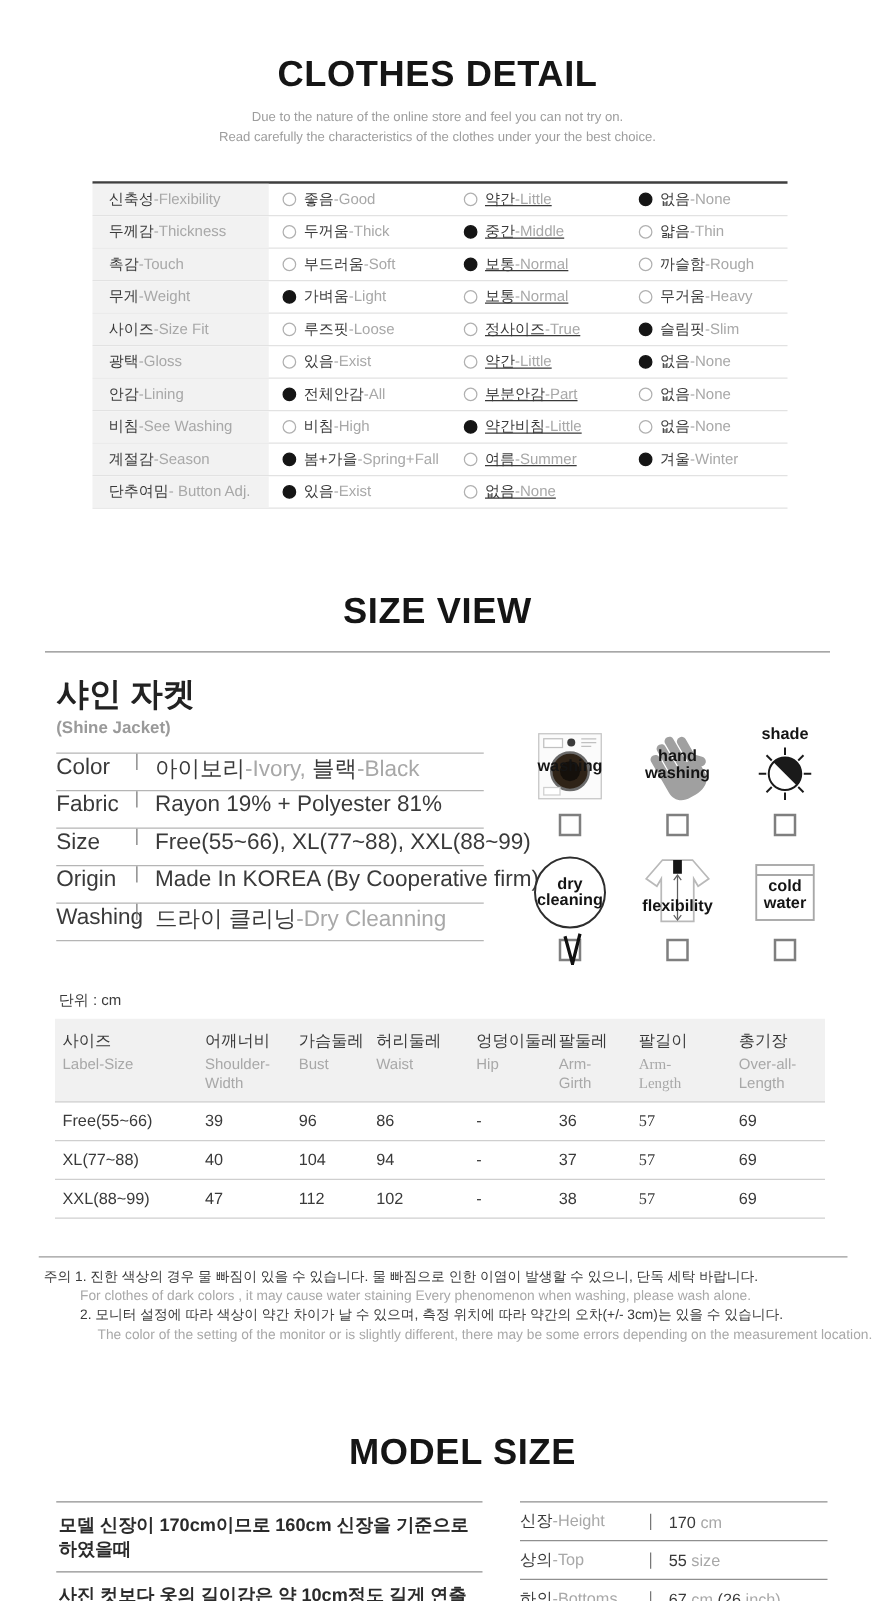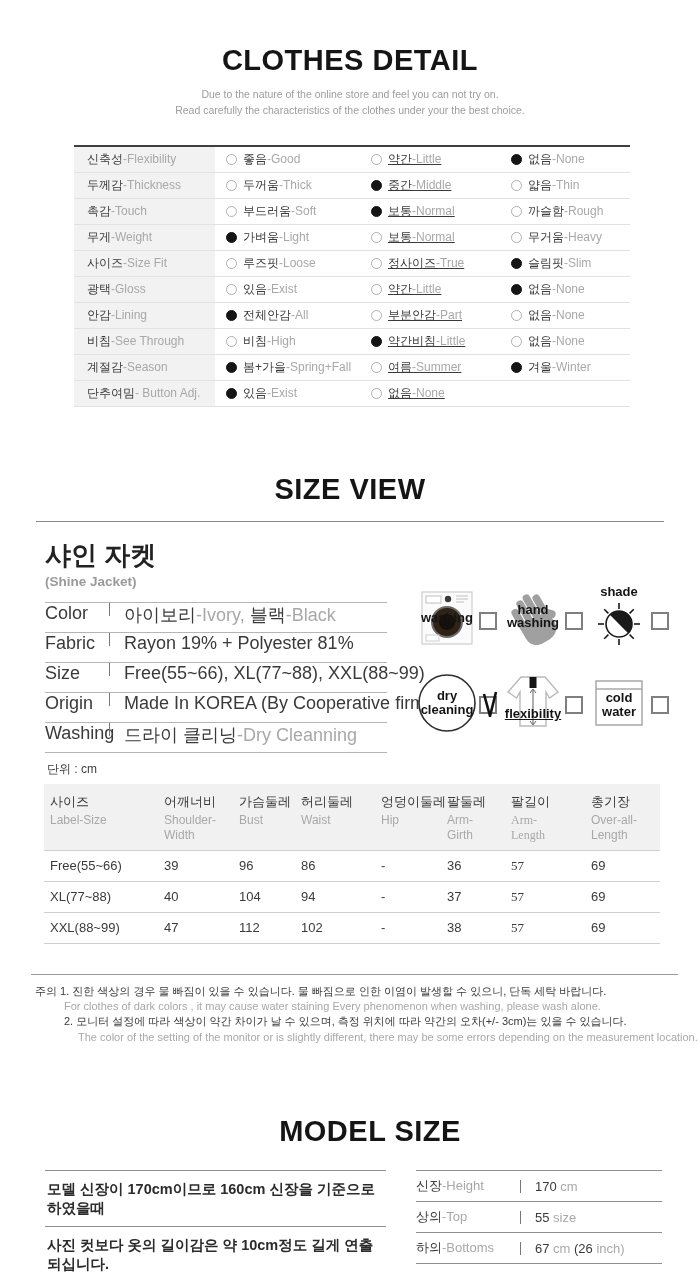--- a/index.html
+++ b/index.html
@@ -29,30 +29,30 @@
   .p-en{font-size:13.5px;font-weight:700;color:#9a9a9a;margin-top:1px;}
   #info-table{margin-top:13px;}
   .info-row{display:flex;align-items:flex-start;height:29px;border-top:1px solid #b5b5b5;font-size:18px;}
   #info-table .info-row:last-child{border-bottom:1px solid #b5b5b5;}
   .info-label{width:64px;flex:none;}
   .vbar{width:1px;height:13px;background:#777;margin-right:14px;flex:none;}
   .info-value{white-space:nowrap;}
 
   
   #care-grid{display:grid;grid-template-columns:repeat(3,82px);column-gap:4px;margin:46px 0 0 28px;}
-  .care-cell{display:flex;align-items:center;margin-bottom:12px;justify-content:space-between;}
+  .care-cell{display:flex;flex-direction:column;align-items:center;margin-bottom:12px;justify-content:space-between;}
   .care-art{position:relative;width:72px;height:62px;}
   .care-art svg{position:absolute;left:50%;top:0;transform:translateX(-50%);}
   .care-label{position:absolute;width:110px;left:50%;transform:translateX(-50%);text-align:center;
     font-size:13px;font-weight:700;color:#141414;line-height:1.05;white-space:pre-line;}
   .lbl-washing{top:22px;}
   .lbl-hand-washing{top:14px;}
   .lbl-shade{top:-4px;}
   .lbl-dry-cleaning{top:16px;}
-  .lbl-flexibility{top:34px;text-decoration:underline;}
+  .lbl-flexibility{top:34px;}
   .lbl-cold-water{top:18px;}
   .cb-wrap{margin-top:5px;position:relative;height:21px;}
   .checkbox{width:14px;height:14px;border:2px solid #7f7f7f;background:#fff;position:relative;}
   .checkbox .vmark{position:absolute;left:-2px;top:-7px;}
 
   
   #unit-label{margin:8px 0 6px 47px;font-size:12px;color:#3a3a3a;}
   #size-table{width:616px;margin-left:44px;font-size:13px;}
   #size-head{display:flex;background:#f1f1f1;padding:9px 0 7px 0;border-bottom:1px solid #cfcfcf;}
   .szko{font-size:13px;color:#3a3a3a;}
@@ -249,21 +249,21 @@
           <div class="opt o2">
             <span class="radio"></span>
             <span class="td">없음</span>
             <span class="tg">-None</span>
           </div>
         </div>
       </div>
       <div class="attr-row">
         <div class="attr-label">
           <span class="td">비침</span>
-          <span class="tg">-See Through</span>
+          <span class="tg">-See Washing</span>
         </div>
         <div class="attr-opts">
           <div class="opt o0">
             <span class="radio"></span>
             <span class="td">비침</span>
             <span class="tg">-High</span>
           </div>
           <div class="opt o1">
             <span class="radio sel"></span>
             <span class="td">약간비침</span>

